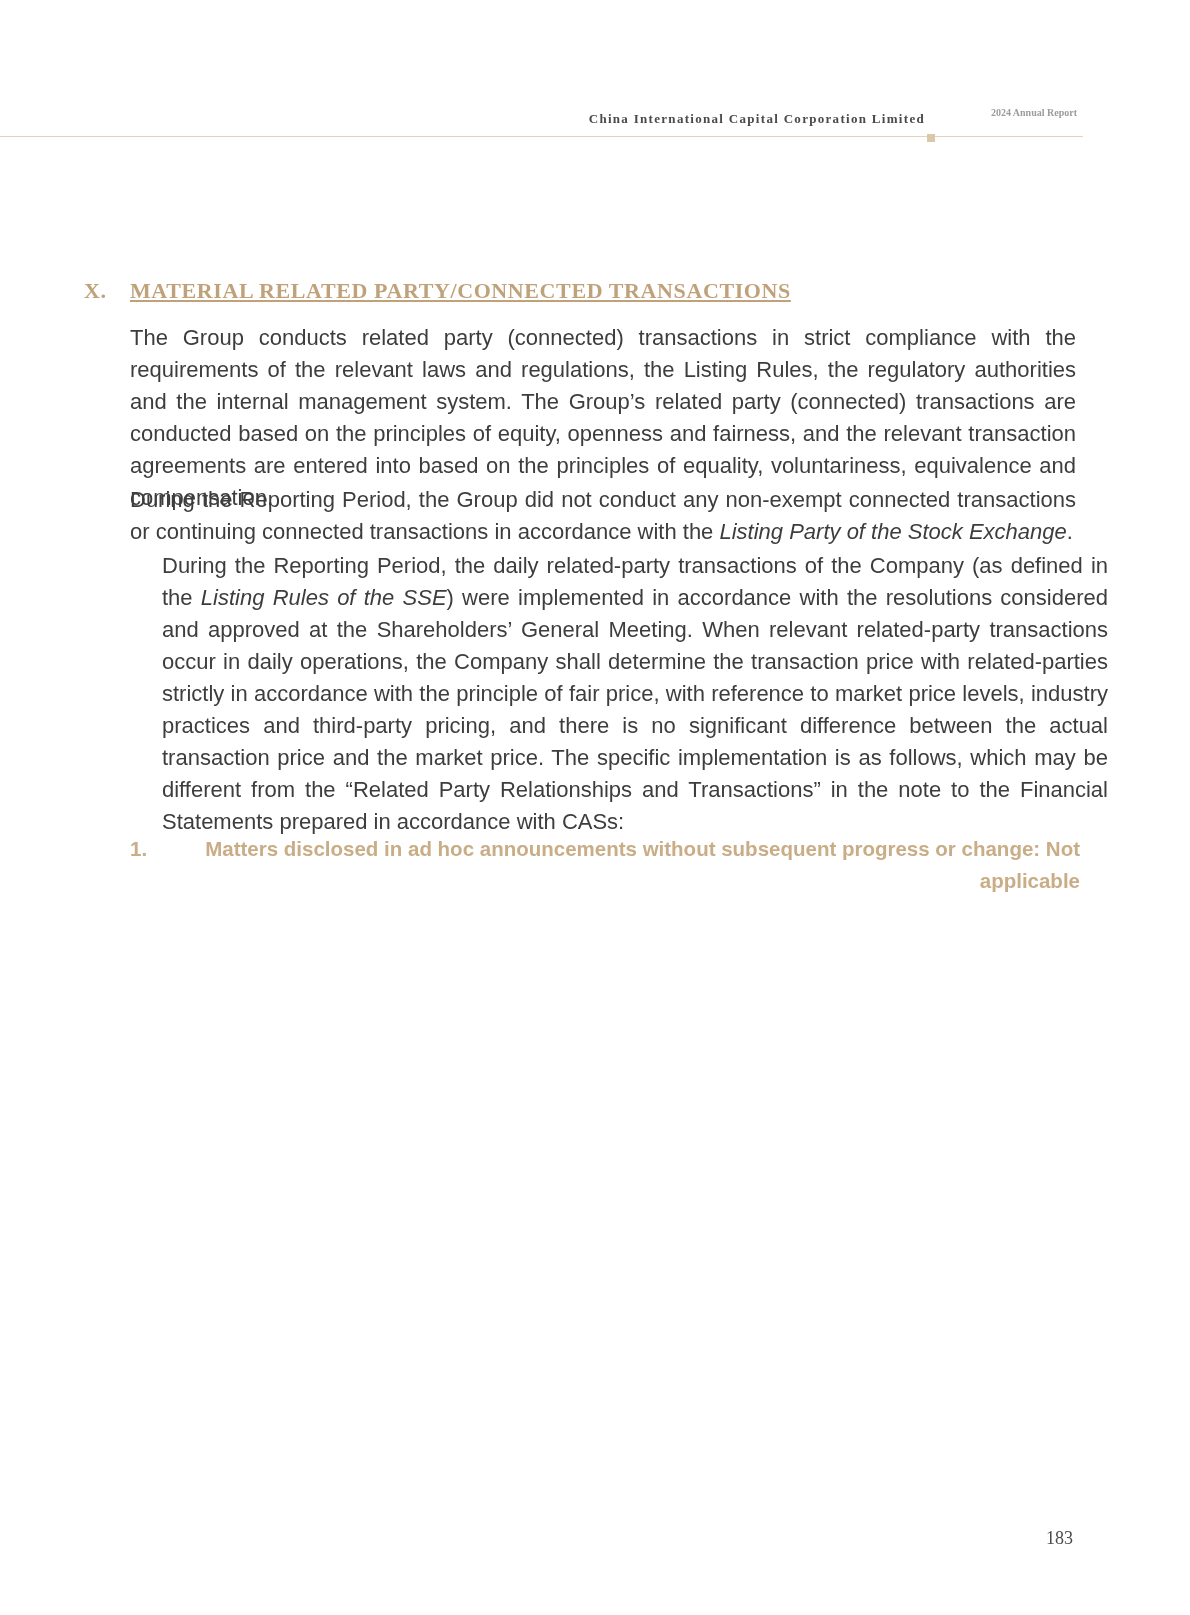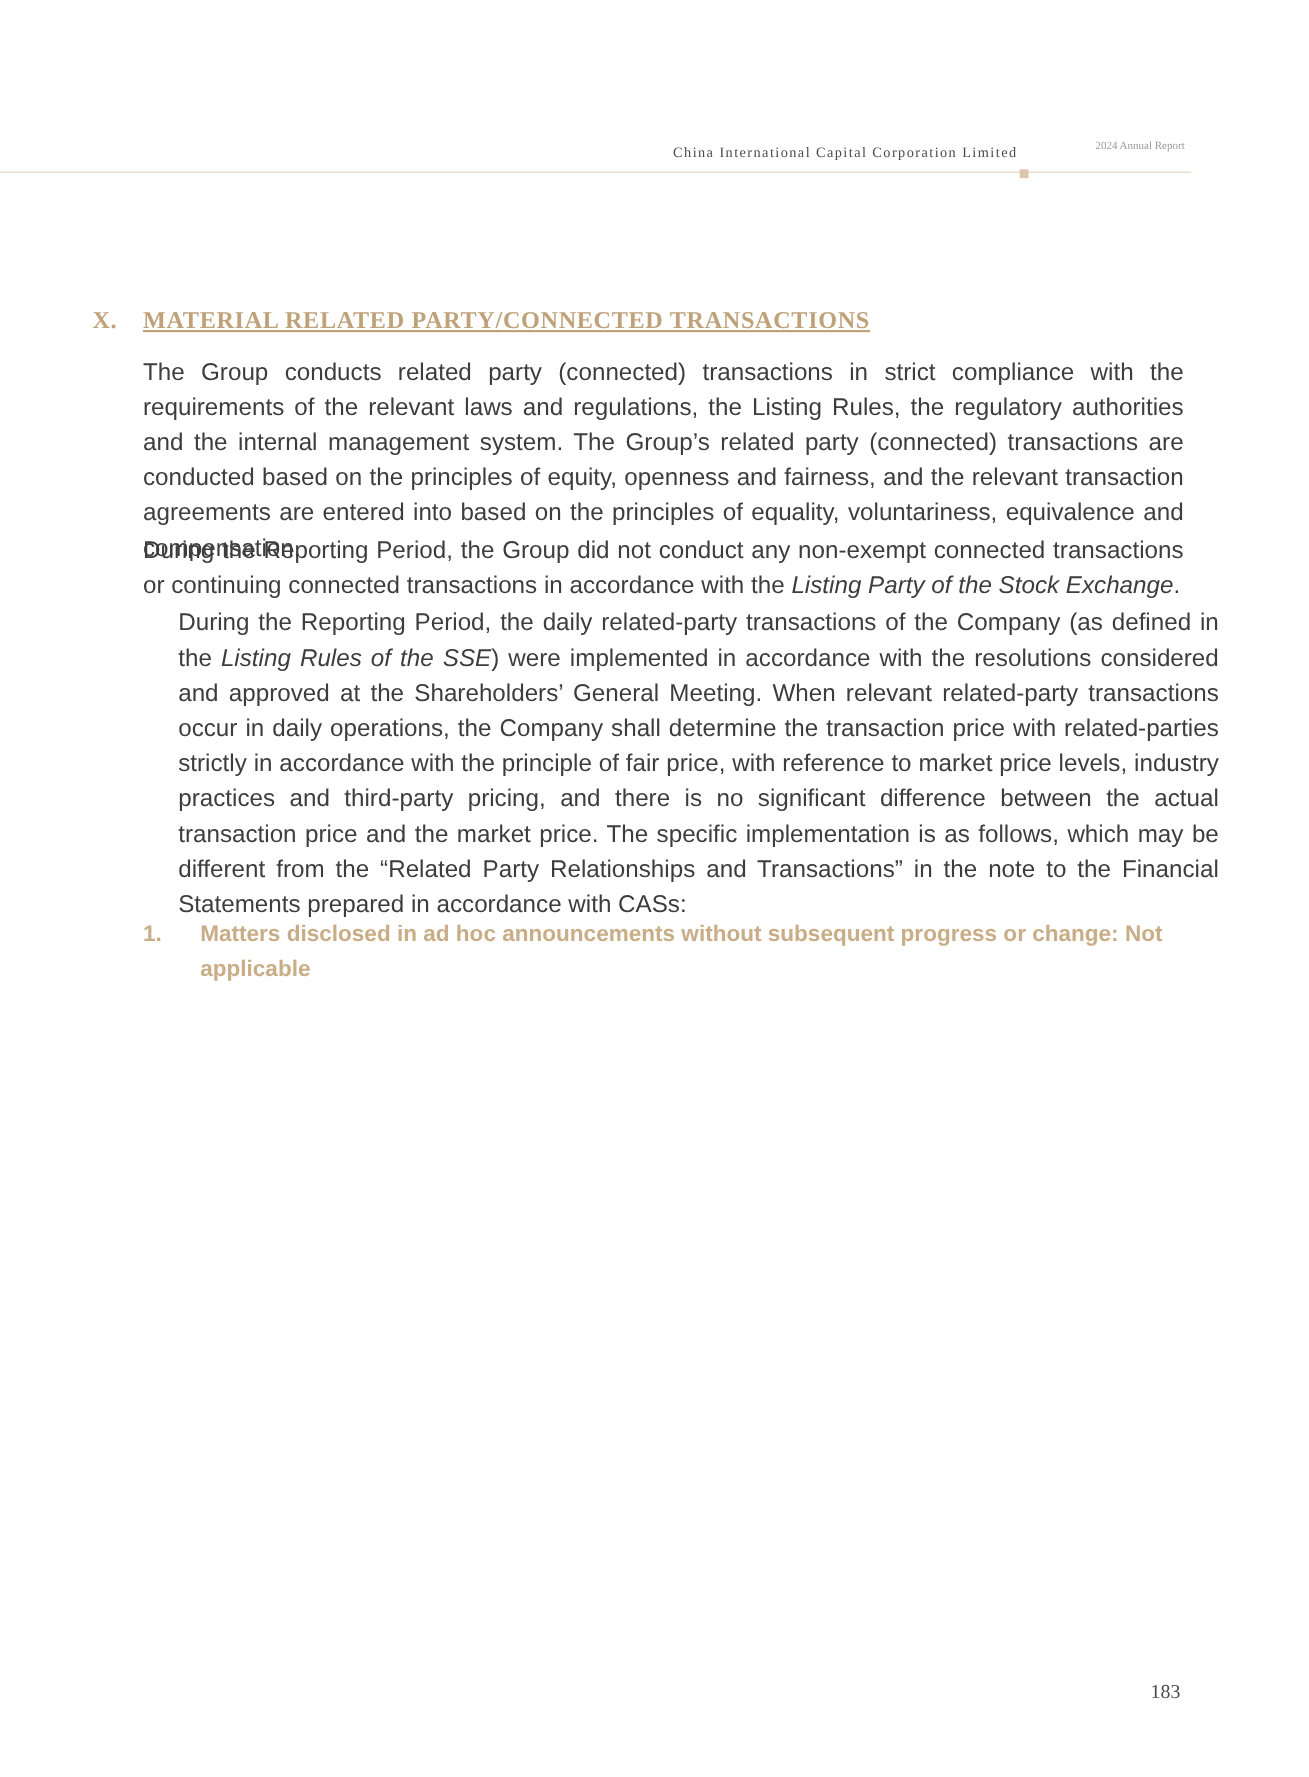--- a/index.html
+++ b/index.html
@@ -10,23 +10,24 @@
       overflow: hidden;
     }
     body {
       position: relative;
       font-family: "Liberation Sans", "DejaVu Sans", sans-serif;
       color: #3a3a3a;
     }
     .header {
       position: absolute;
       left: 0;
-      top: 124px;
+      top: 104px;
       width: 1083px;
       height: 34px;
+      font-weight: bold;
     }
     .header-company {
       position: absolute;
       right: 158px;
       top: 7px;
       font-family: "Liberation Serif", "DejaVu Serif", serif;
       font-size: 13px;
       letter-spacing: 1.3px;
       color: #4a4a4a;
       white-space: nowrap;
@@ -101,21 +102,22 @@
       line-height: 32px;
       color: #c8ad86;
     }
     .subheading .sub-num {
       position: absolute;
       left: 0;
       top: 0;
     }
     .subheading .sub-text {
       display: block;
-      margin-left: 52px;
+      margin-left: 28px;
+      text-align: right;
     }
 
     .page-number {
       position: absolute;
       left: 1046px;
       top: 1528px;
       font-family: "Liberation Serif", "DejaVu Serif", serif;
       font-size: 18px;
       color: #4a4a4a;
     }

